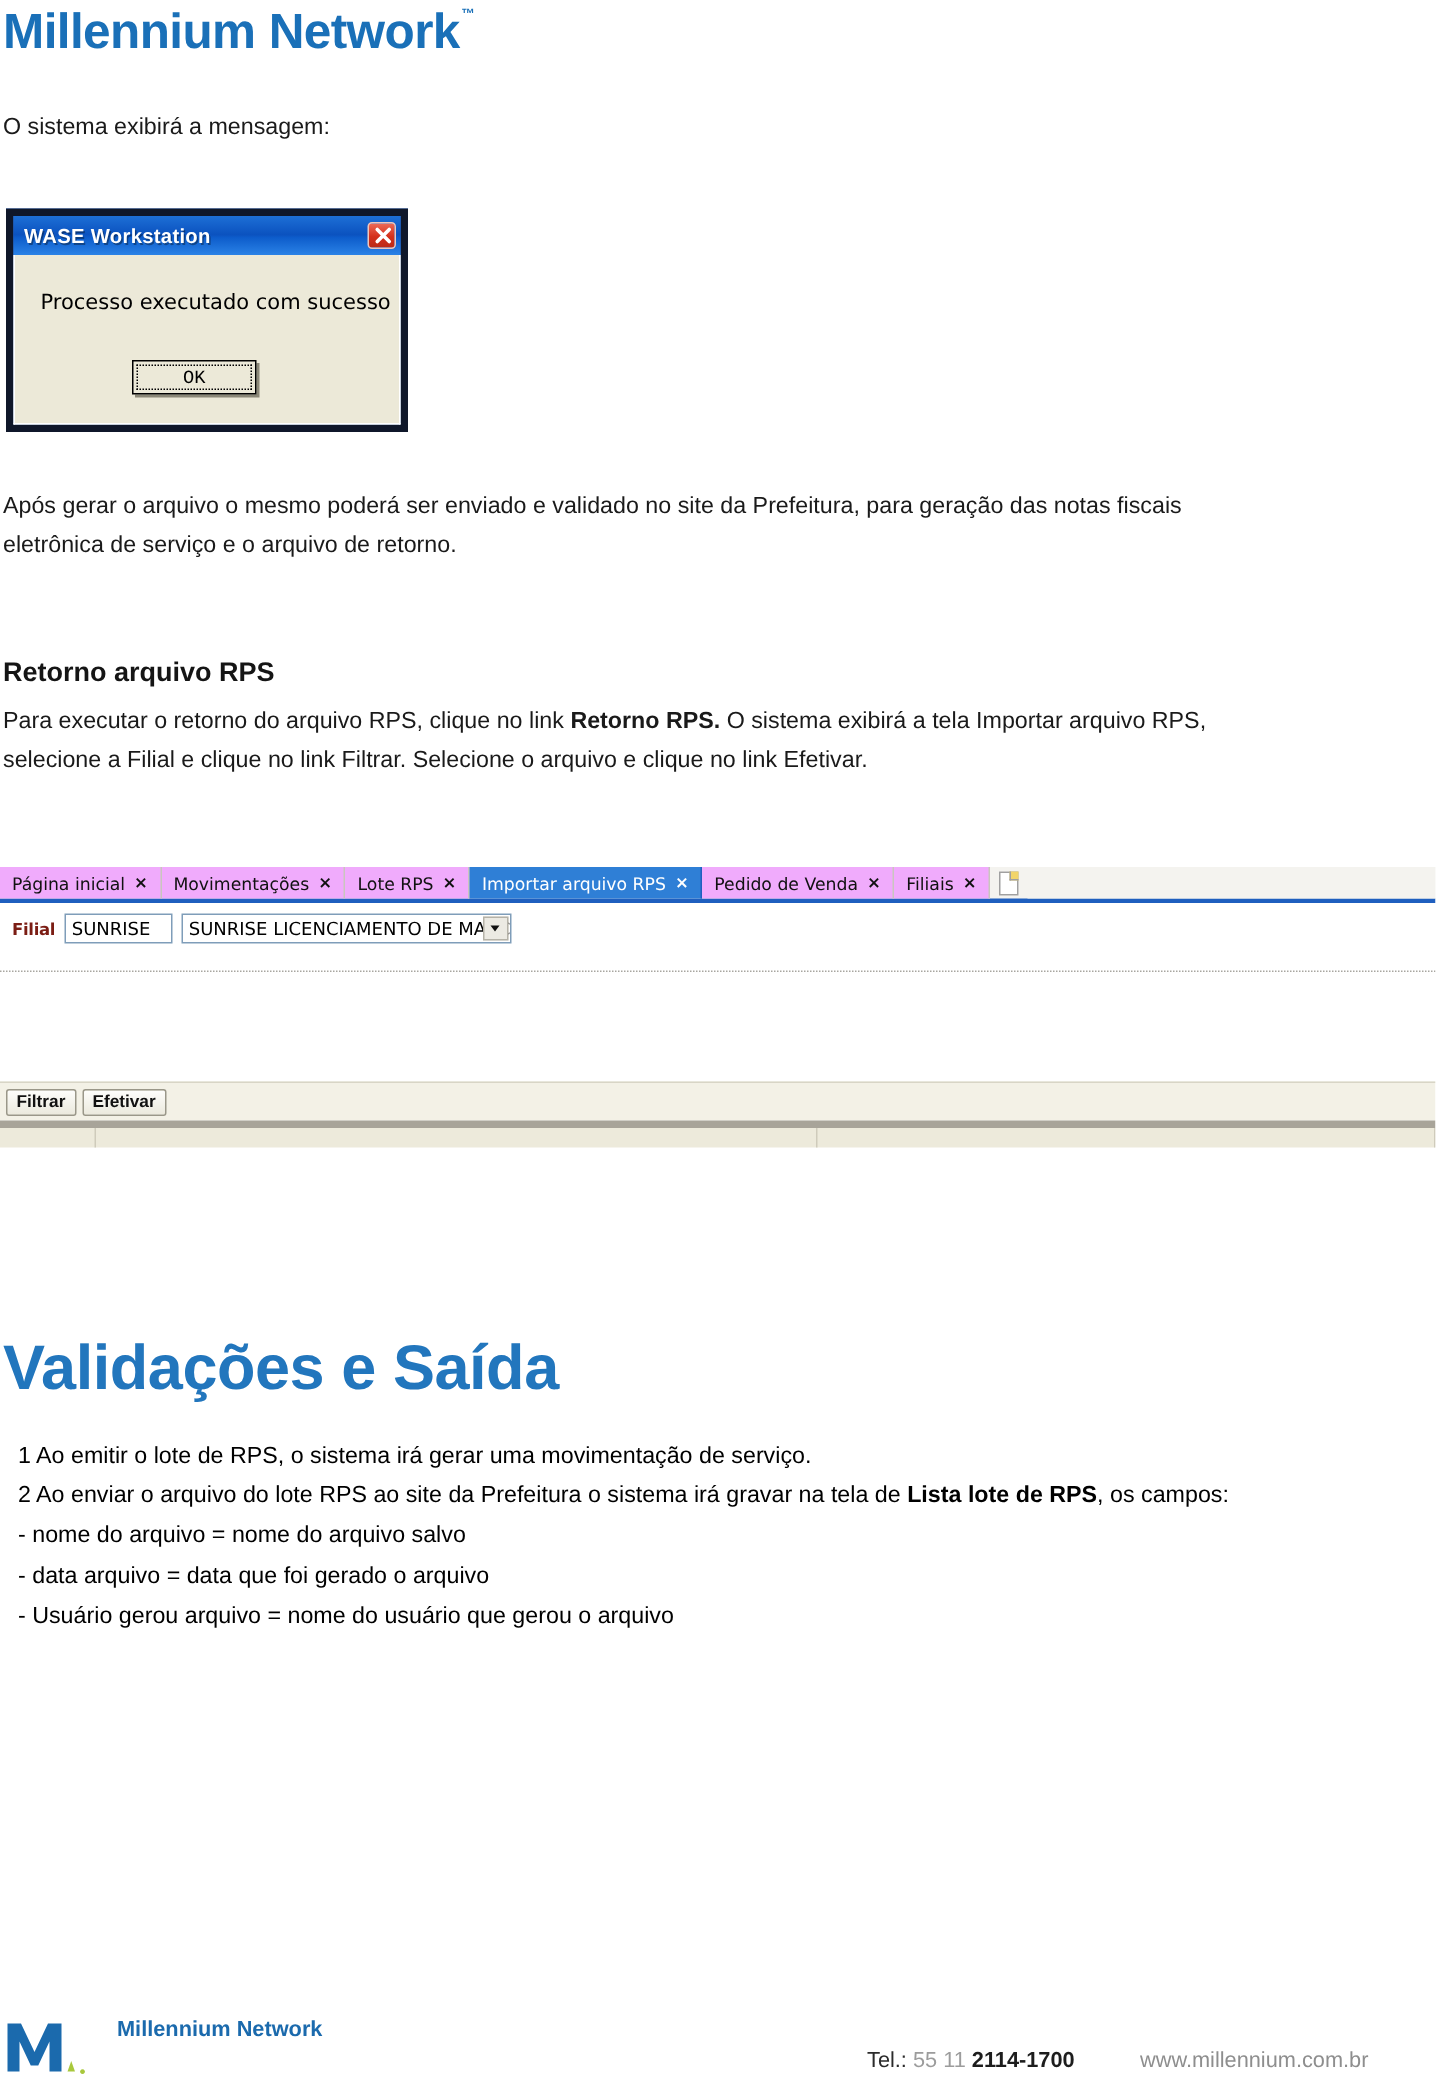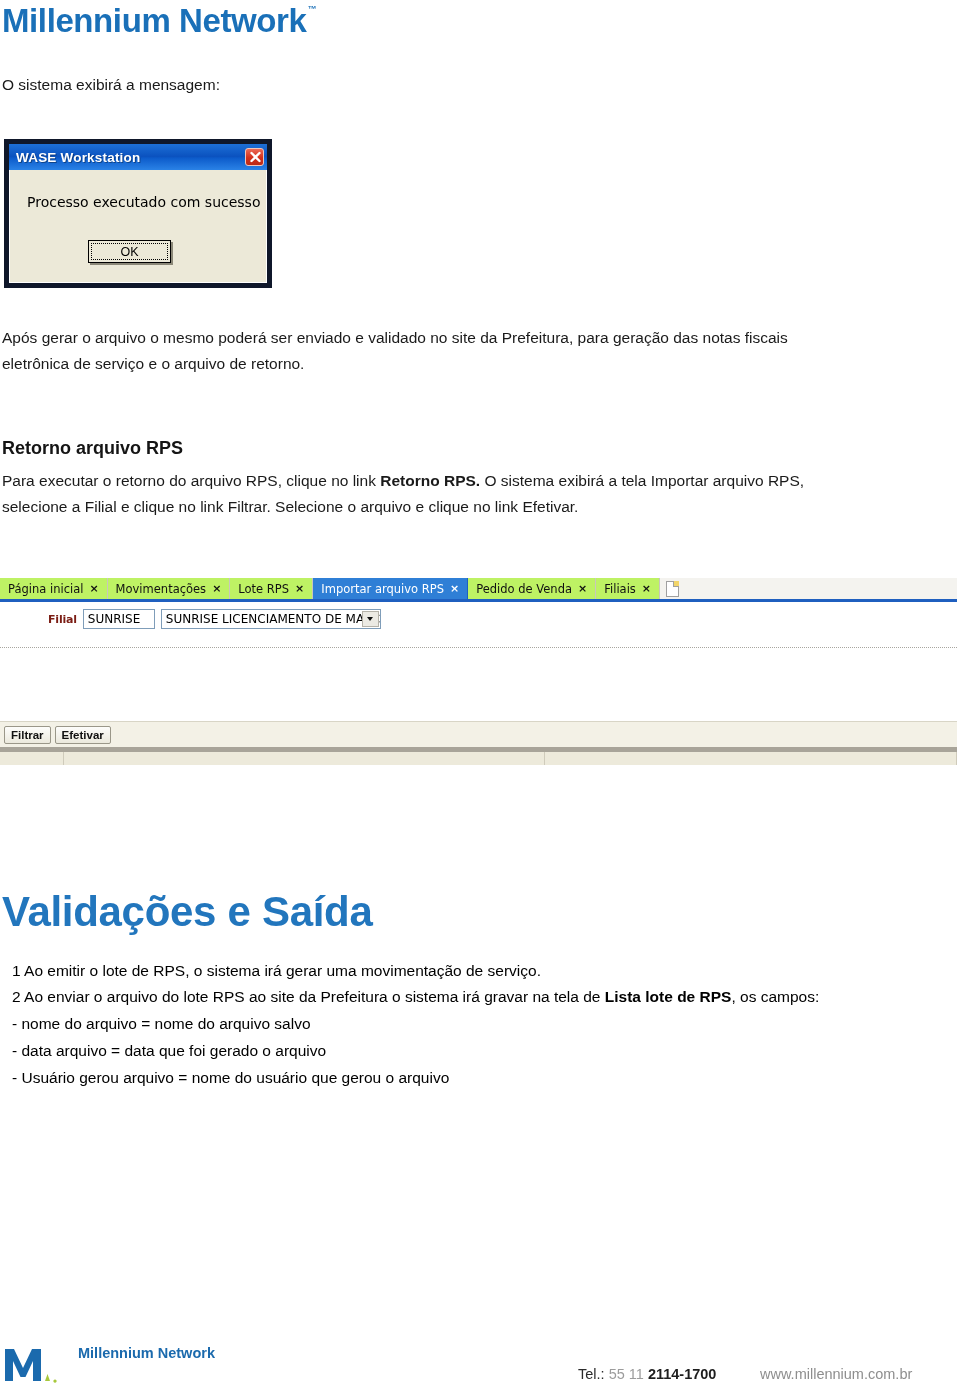--- a/index.html
+++ b/index.html
@@ -115,21 +115,21 @@
   }
   .dlg-okbtn .focusrect {
     position: absolute;
     left: 2px; top: 2px; right: 2px; bottom: 2px;
     border: 1px dotted #000000;
     display: flex;
     align-items: center;
     justify-content: center;
     font-size: 12.5px;
     color: #000000;
-    font-family: Liberation Sans, sans-serif;
+    font-family: Liberation Mono, monospace;
   }
 
   
   .para {
     position: absolute;
     left: 2px;
     width: 956px;
     font-size: 15.5px;
     line-height: 26px;
     color: #1a1a1a;
@@ -176,21 +176,21 @@
   .app-tab {
     display: flex;
     align-items: center;
     gap: 6px;
     padding: 0 8px 0 8px;
     font-size: 11.5px;
     color: #111111;
     border-right: 1px solid #c9c6bd;
     white-space: nowrap;
     cursor: pointer;
-    background: #bef264;
+    background: #f0abfc;
   }
   .app-tab.active {
     background: #2f7fd6;
     color: #ffffff;
     border-right: 1px solid #1f5fbf;
   }
   .app-tab .tab-x {
     font-size: 11px;
     font-weight: bold;
     line-height: 1;
@@ -222,21 +222,20 @@
 
   .app-filterbar {
     position: relative;
     height: 34px;
     background: #ffffff;
     display: flex;
     align-items: center;
     padding-left: 8px;
     gap: 6px;
     box-sizing: border-box;
-    margin-left: 40px;
   }
   .lbl-filial {
     font-size: 11px;
     color: #7b1d14;
     font-weight: bold;
     letter-spacing: -0.2px;
   }
   .inp {
     background: #ffffff;
     border: 1px solid #7f9db9;

